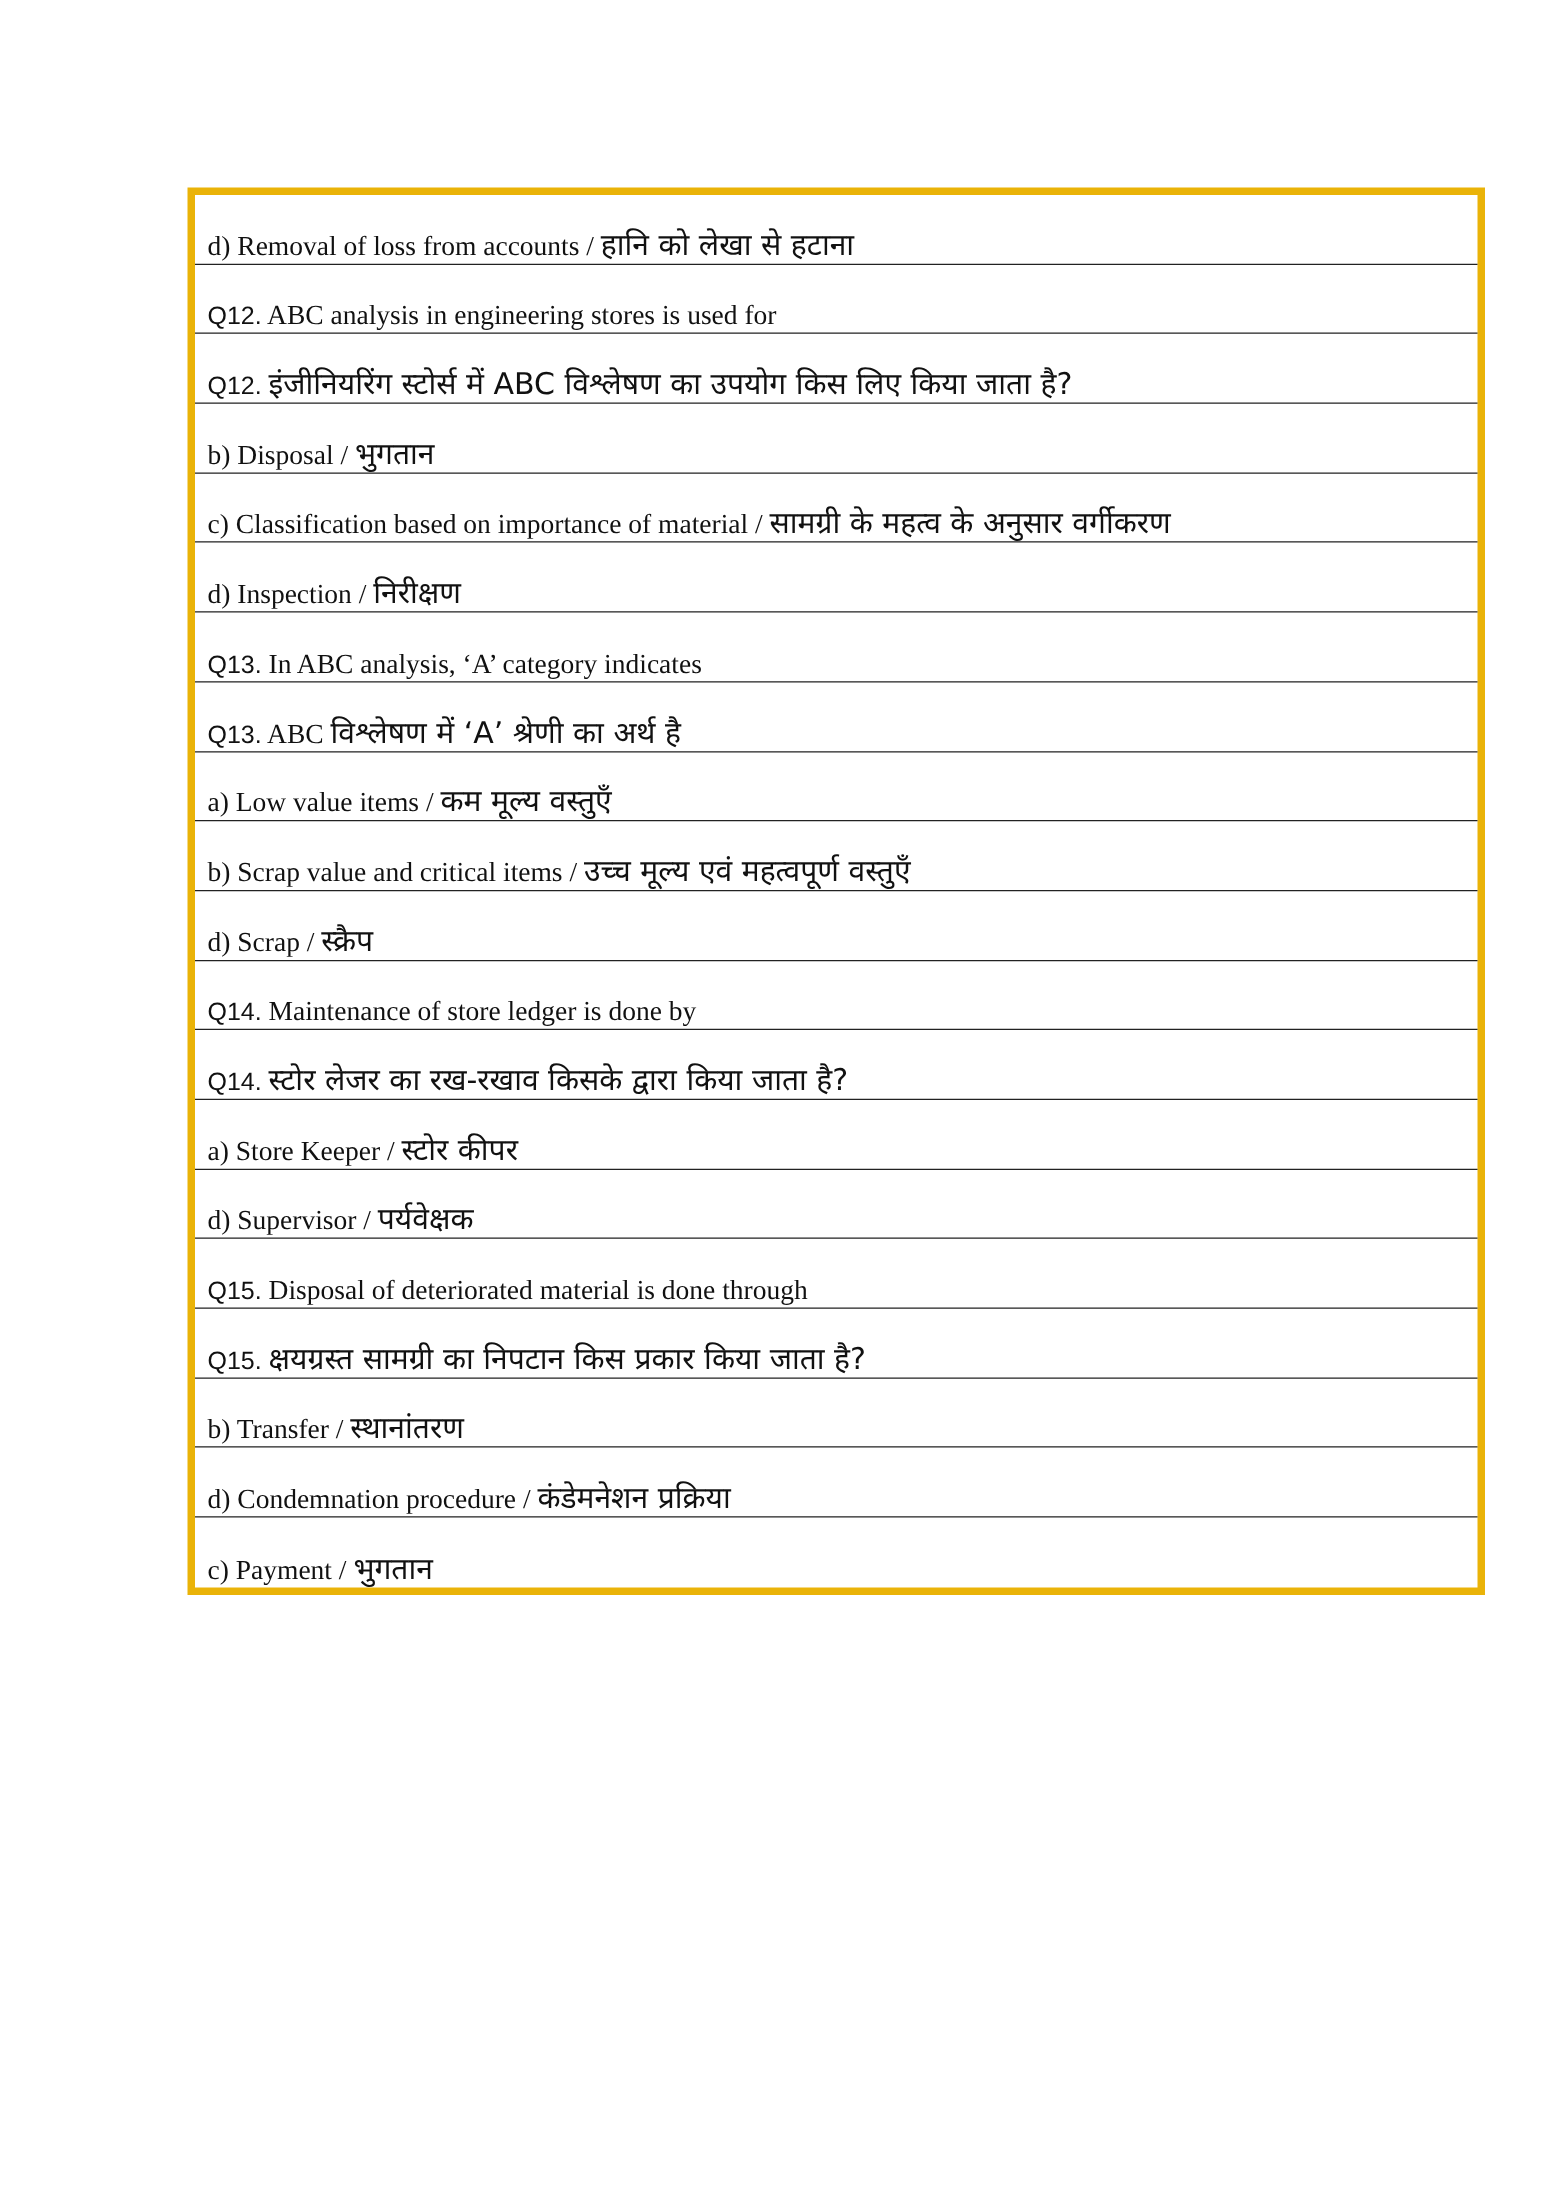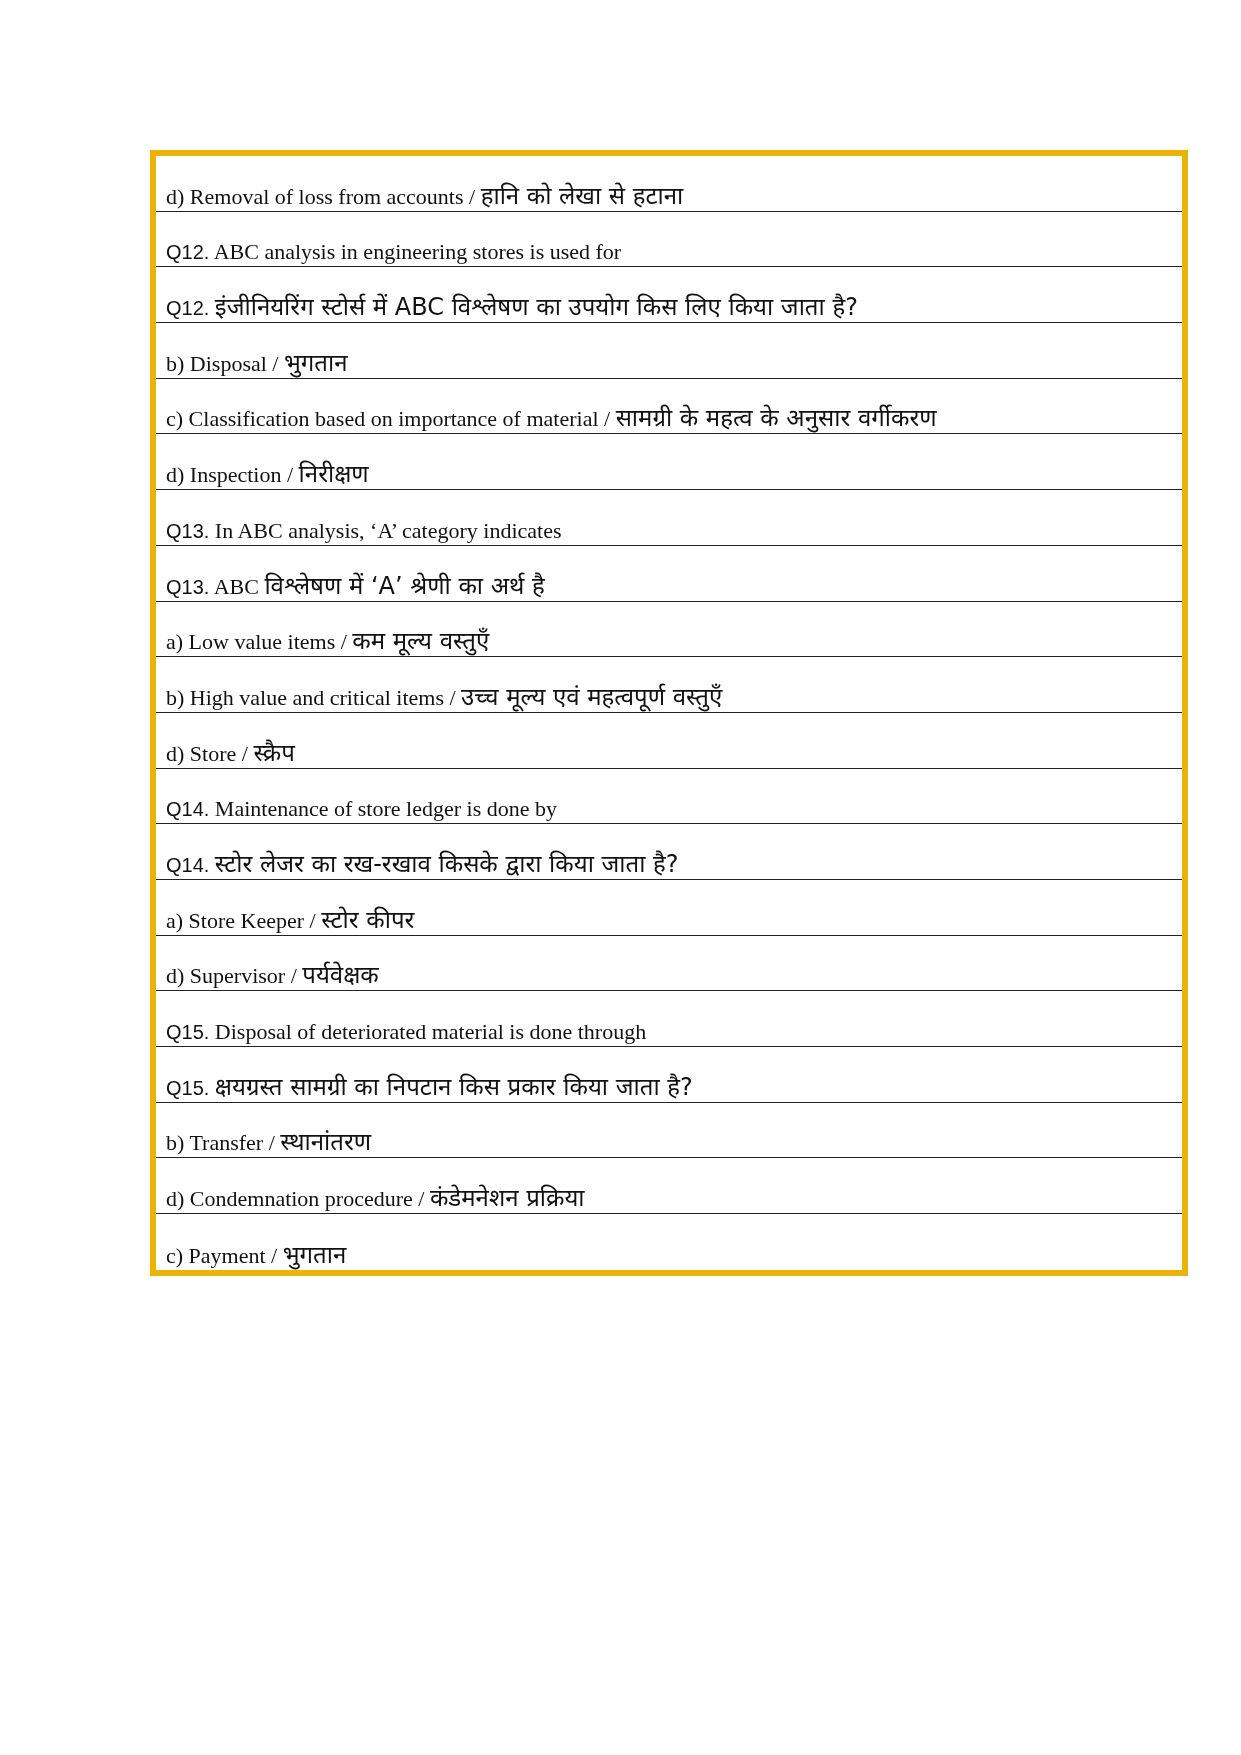--- a/index.html
+++ b/index.html
@@ -36,24 +36,24 @@
     <div class="row">
       <div class="cell"><span class="qn">Q13.</span><span> In ABC analysis, ‘A’ category indicates</span><span class="hi"></span></div>
     </div>
     <div class="row">
       <div class="cell"><span class="qn">Q13.</span><span> ABC </span><span class="hi">विश्लेषण में ‘A’ श्रेणी का अर्थ है</span></div>
     </div>
     <div class="row">
       <div class="cell"><span class="qn"></span><span>a) Low value items / </span><span class="hi">कम मूल्य वस्तुएँ</span></div>
     </div>
     <div class="row">
-      <div class="cell"><span class="qn"></span><span>b) High value and critical items / </span><span class="hi">उच्च मूल्य एवं महत्वपूर्ण वस्तुएँ</span></div>
+      <div class="cell"><span class="qn"></span><span>b) Scrap value and critical items / </span><span class="hi">उच्च मूल्य एवं महत्वपूर्ण वस्तुएँ</span></div>
     </div>
     <div class="row">
-      <div class="cell"><span class="qn"></span><span>d) Store / </span><span class="hi">स्क्रैप</span></div>
+      <div class="cell"><span class="qn"></span><span>d) Scrap / </span><span class="hi">स्क्रैप</span></div>
     </div>
     <div class="row">
       <div class="cell"><span class="qn">Q14.</span><span> Maintenance of store ledger is done by</span><span class="hi"></span></div>
     </div>
     <div class="row">
       <div class="cell"><span class="qn">Q14.</span><span> </span><span class="hi">स्टोर लेजर का रख-रखाव किसके द्वारा किया जाता है?</span></div>
     </div>
     <div class="row">
       <div class="cell"><span class="qn"></span><span>a) Store Keeper / </span><span class="hi">स्टोर कीपर</span></div>
     </div>

